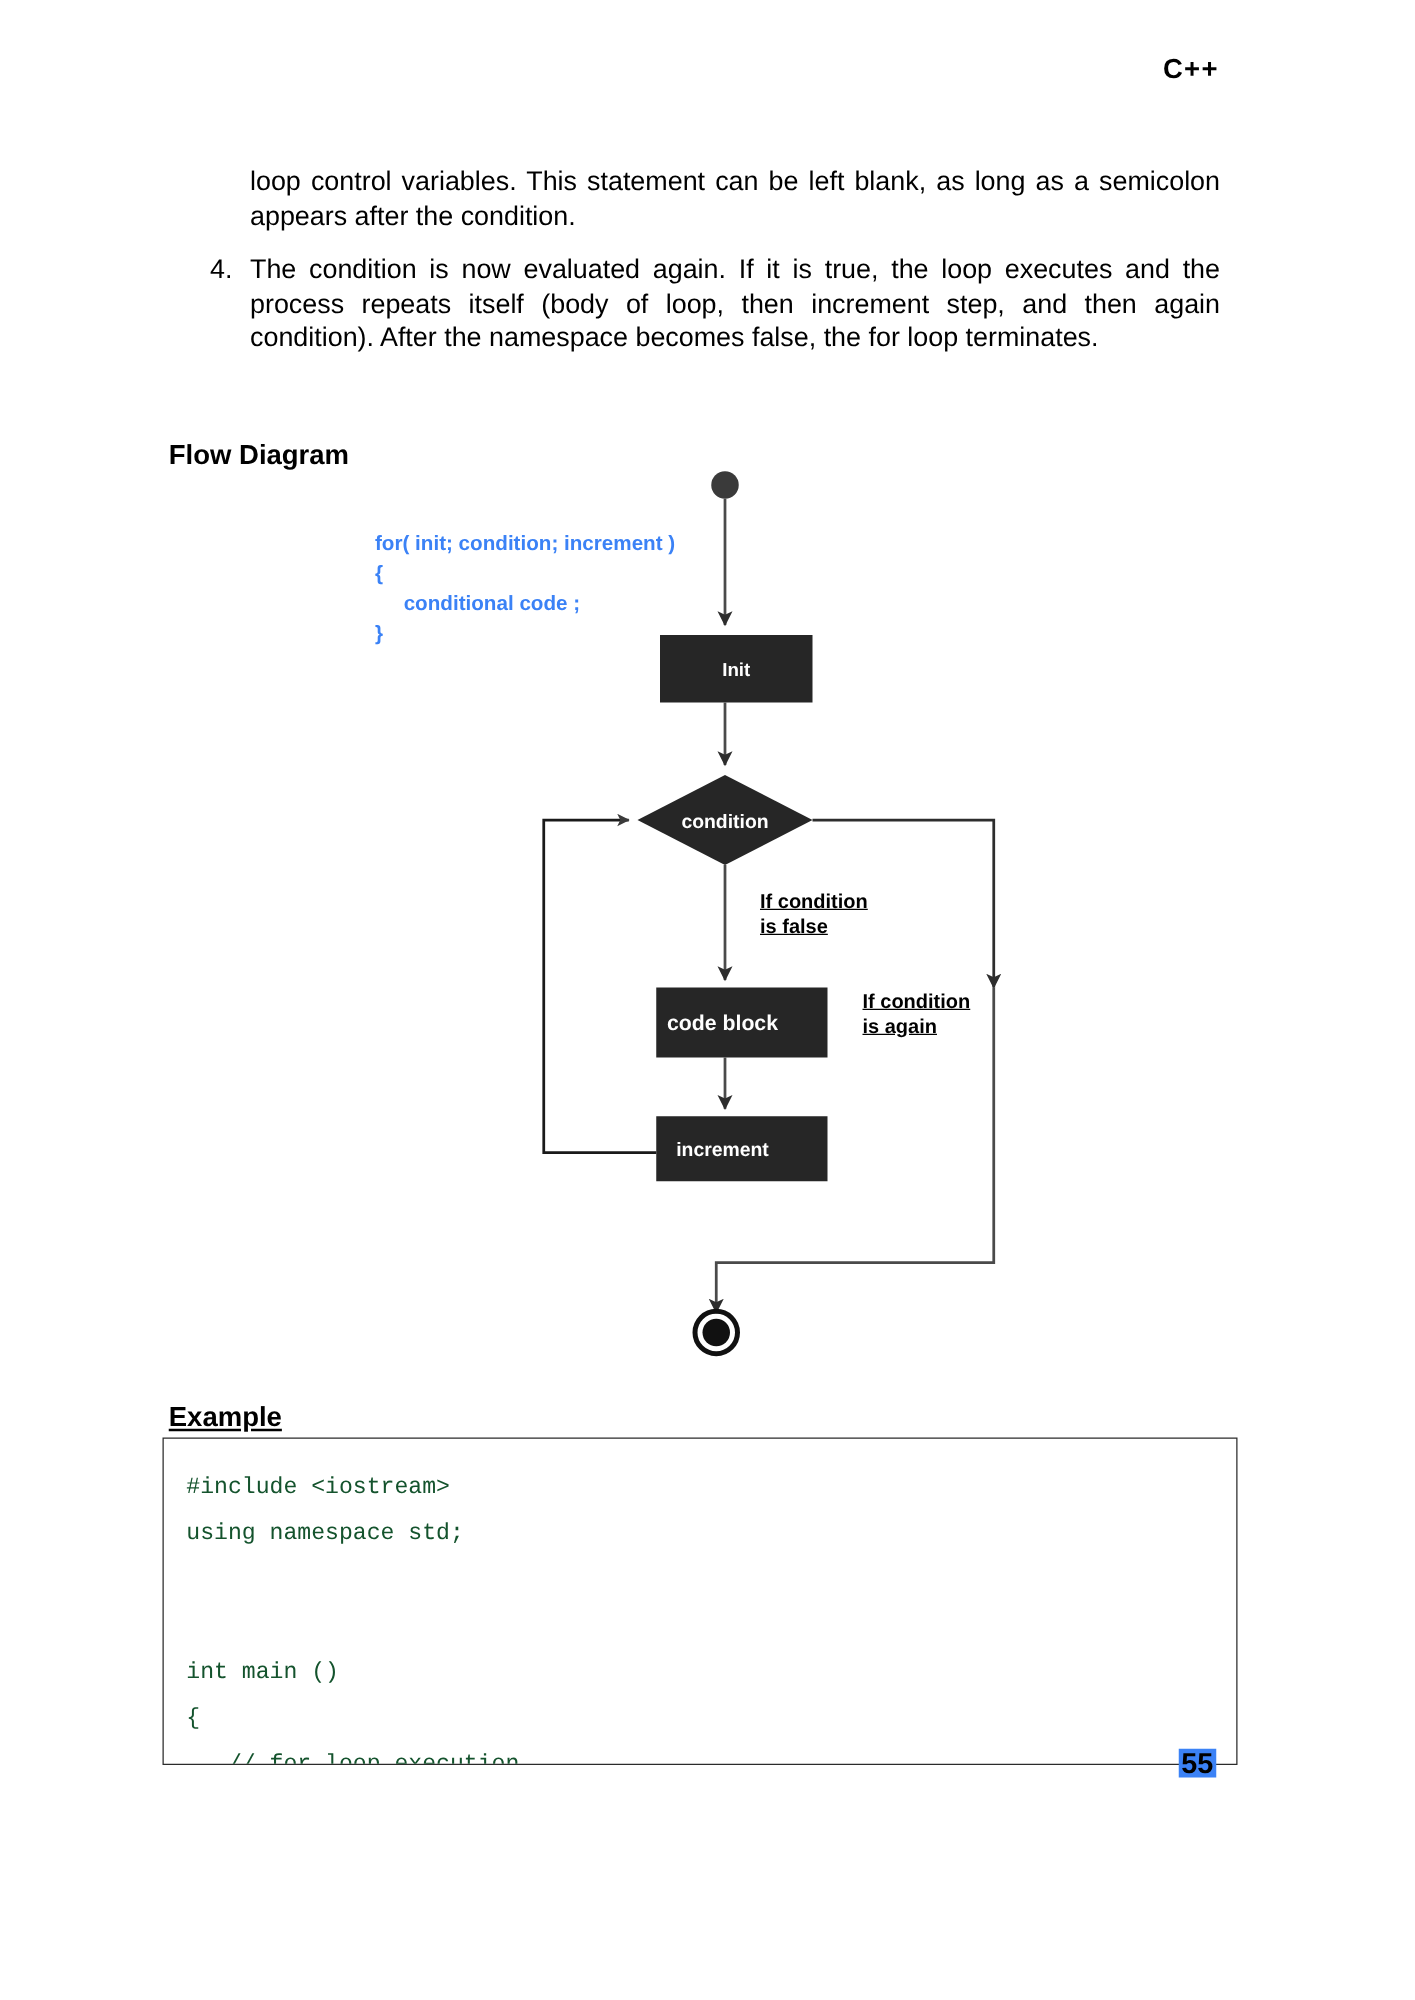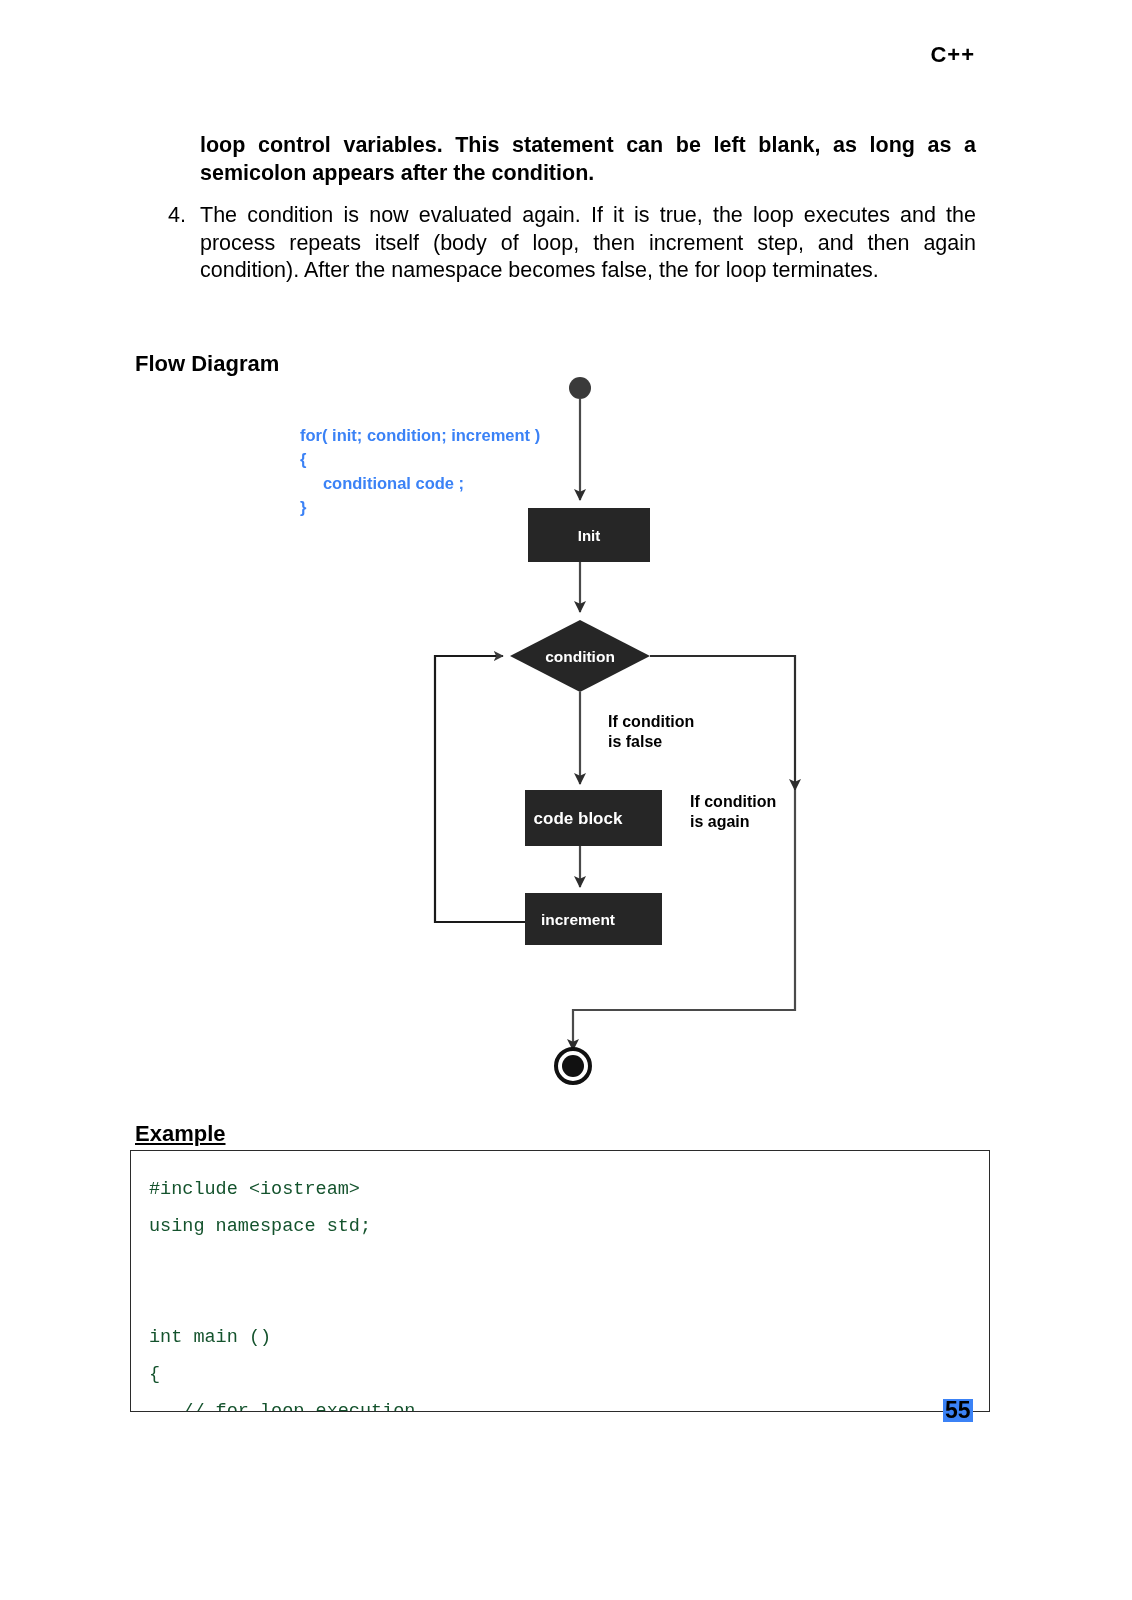--- a/index.html
+++ b/index.html
@@ -33,21 +33,20 @@
   
   .para-cont {
     position: absolute;
     left: 200px;
     top: 132px;
     width: 776px;
     font-size: 21.5px;
     line-height: 27.5px;
     text-align: justify;
     text-justify: inter-word;
-    font-weight: bold;
   }
   .list-block {
     position: absolute;
     left: 168px;
     top: 202px;
     width: 808px;
     font-size: 21.5px;
     line-height: 27.5px;
   }
   .list-item {
@@ -92,20 +91,21 @@
     line-height: 24px;
     white-space: pre;
     color: #3b82f6;
   }
   .lbl {
     position: absolute;
     font-size: 16px;
     font-weight: bold;
     line-height: 20px;
     color: #000;
+    text-decoration: underline;
   }
   .lbl-true  { left: 608px; top: 352px; }
   .lbl-false { left: 690px; top: 432px; }
 
   
   .code-box {
     position: absolute;
     left: 130px;
     top: 1150px;
     width: 860px;

